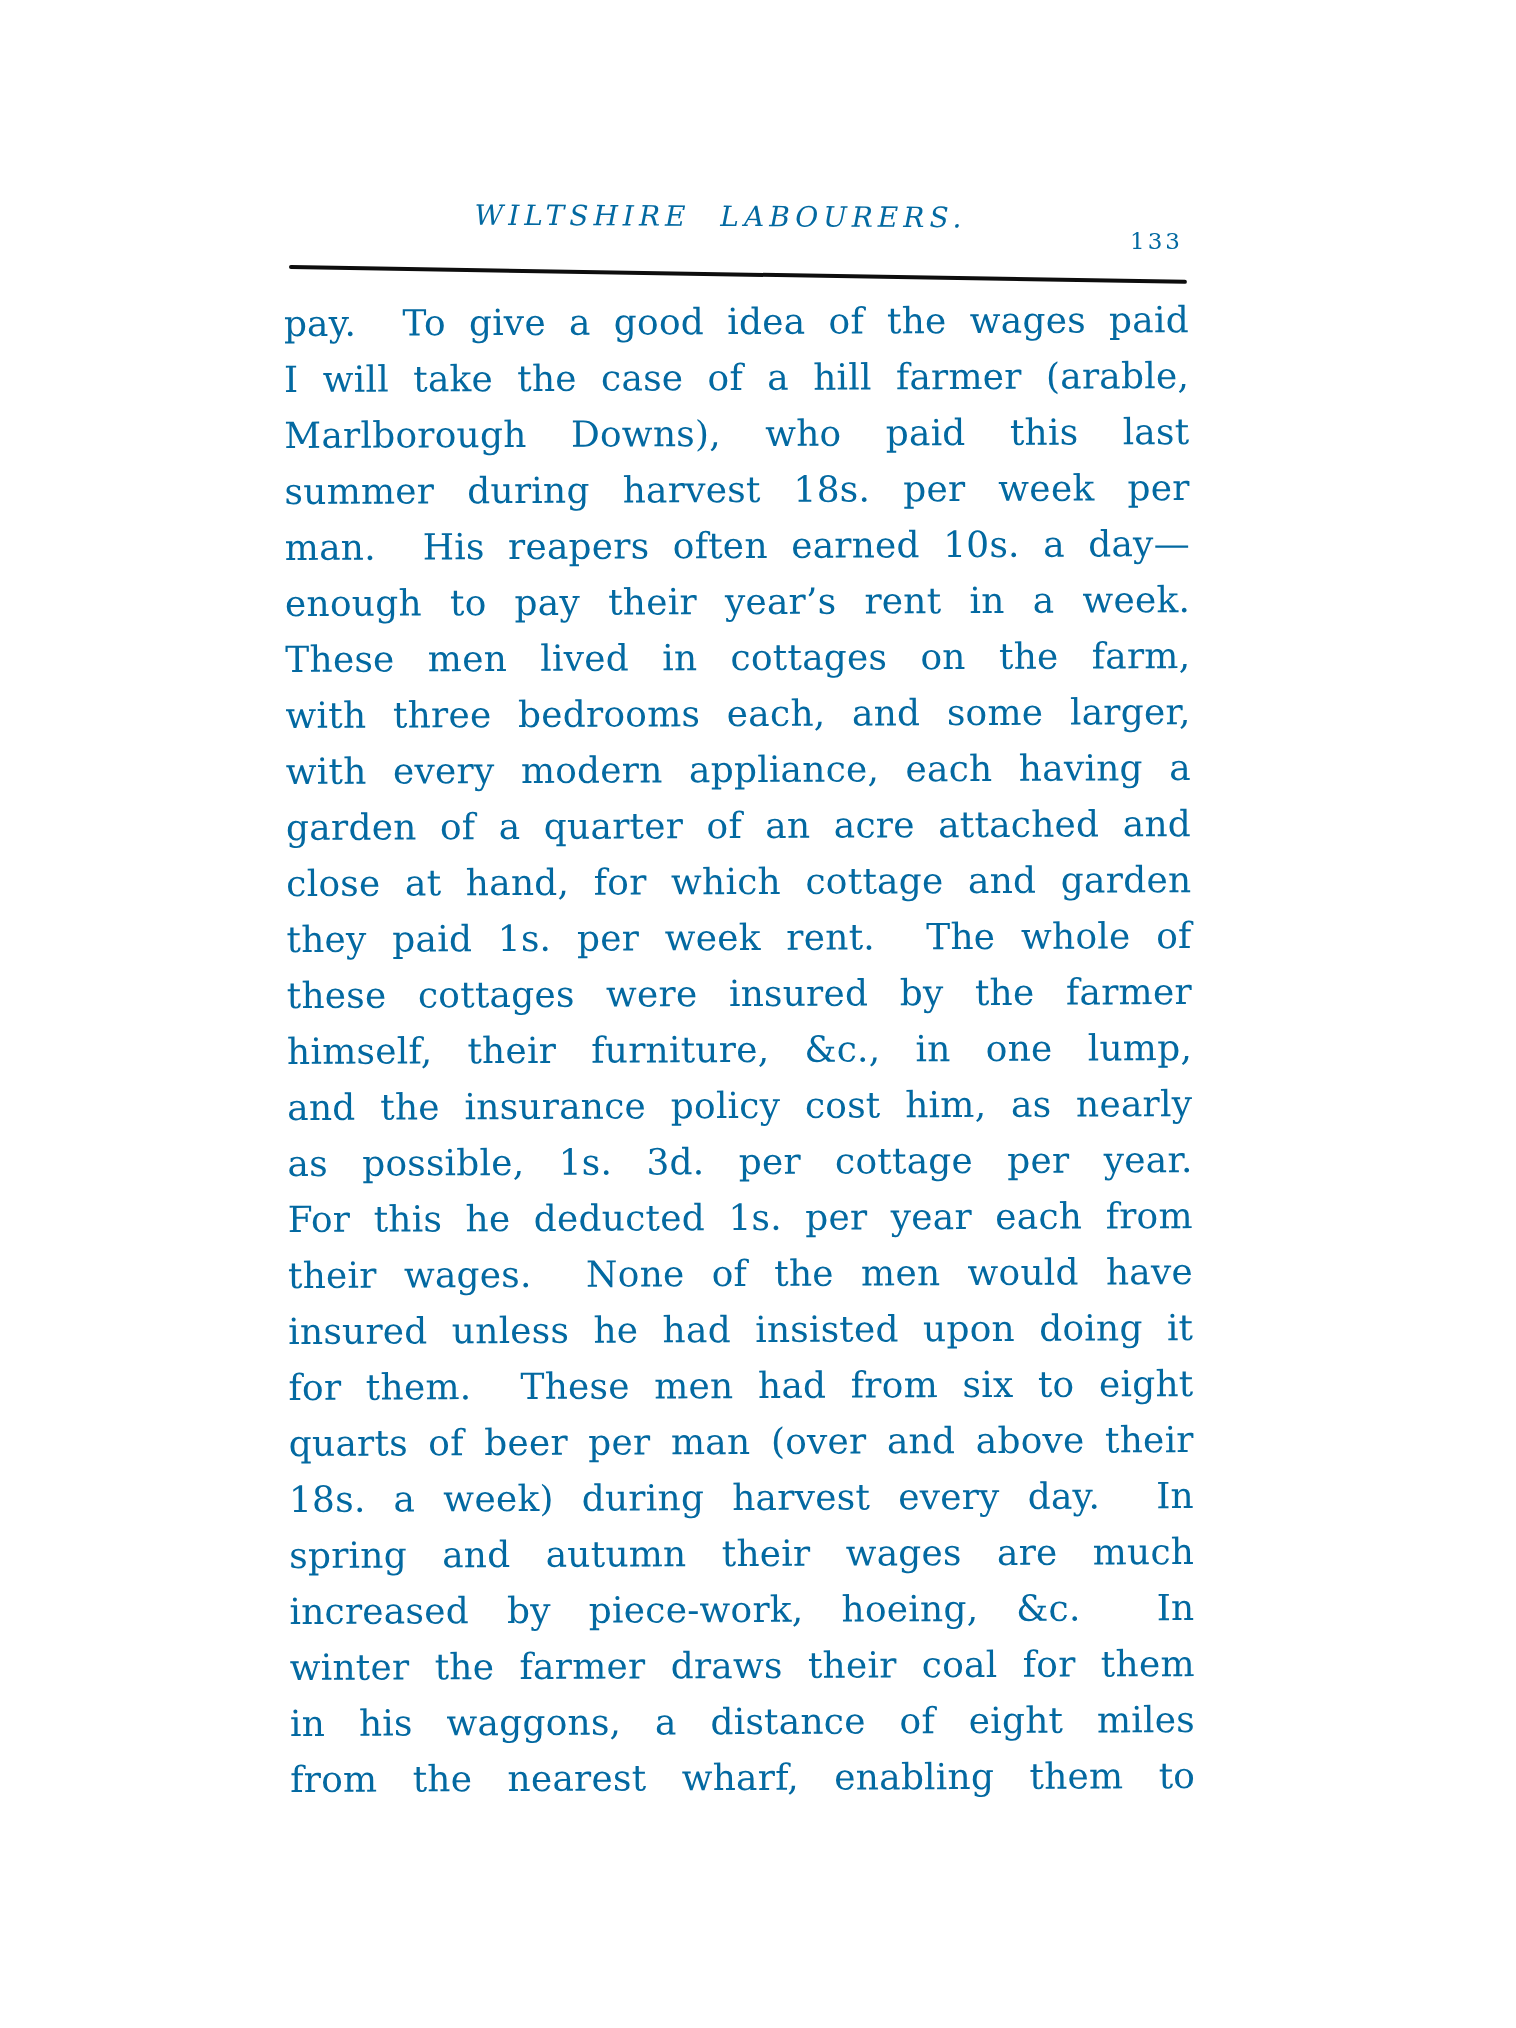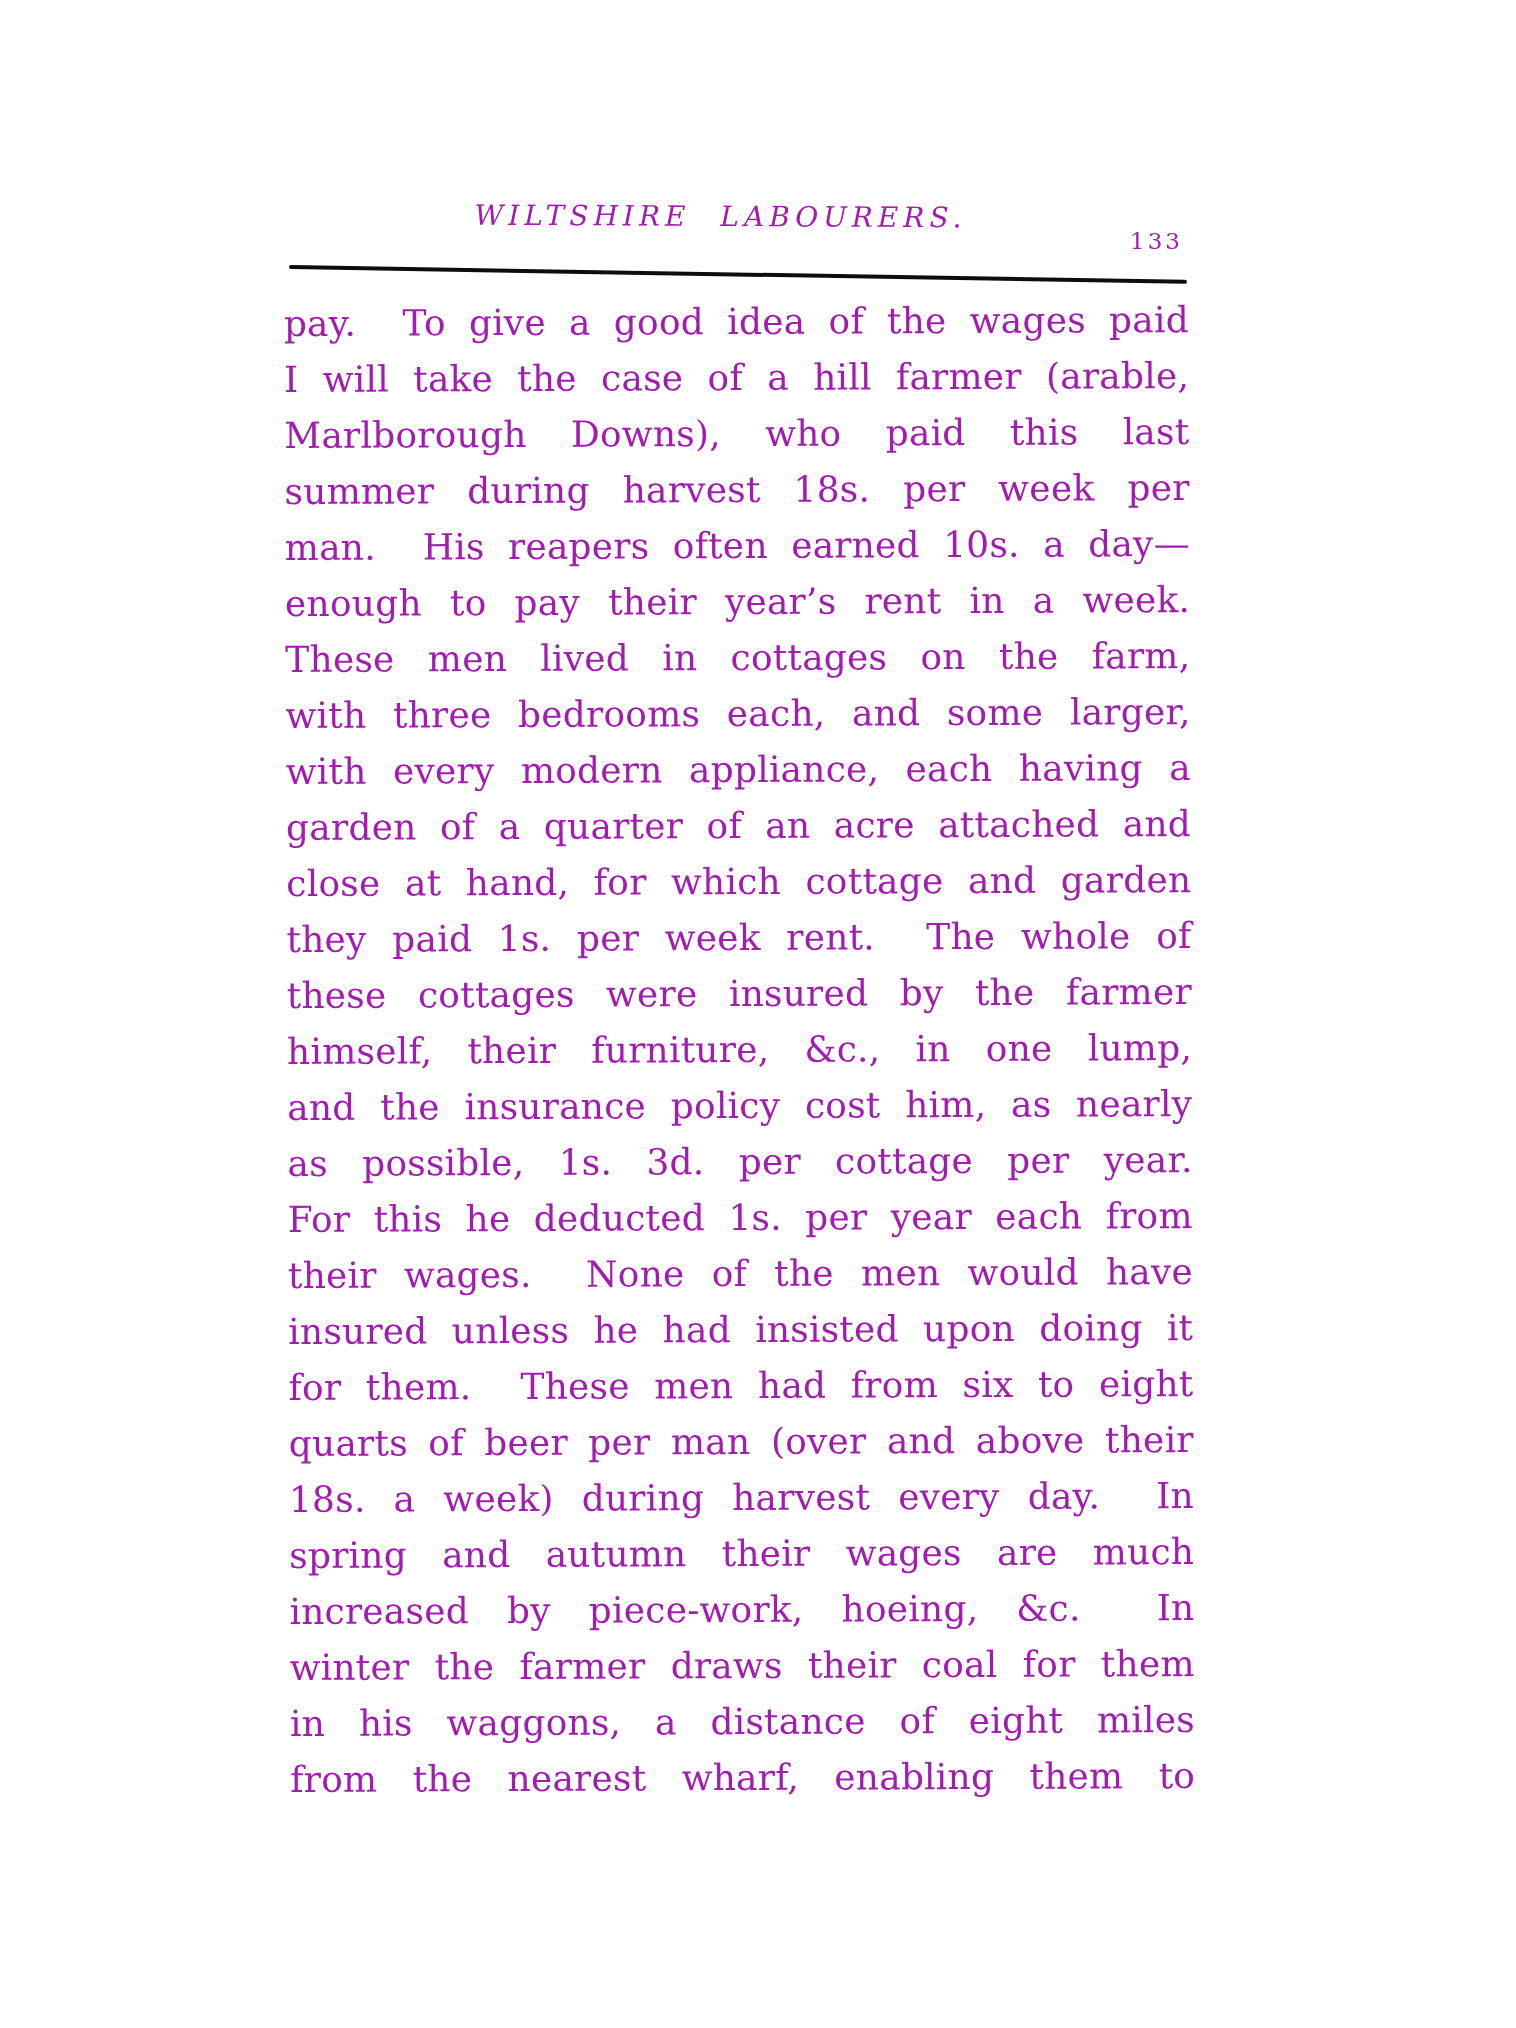--- a/index.html
+++ b/index.html
@@ -7,21 +7,21 @@
     padding: 0;
     background: #ffffff;
   }
   .page {
     position: relative;
     width: 1516px;
     height: 2028px;
     background: #ffffff;
     overflow: hidden;
     font-family: "DejaVu Serif", "Liberation Serif", serif;
-    color: #a21caf;
+    color: #0369a1;
   }
   .header-title {
     position: absolute;
     left: 268px;
     top: 200px;
     width: 905px;
     text-align: center;
     font-style: italic;
     font-size: 28px;
     letter-spacing: 5px;

